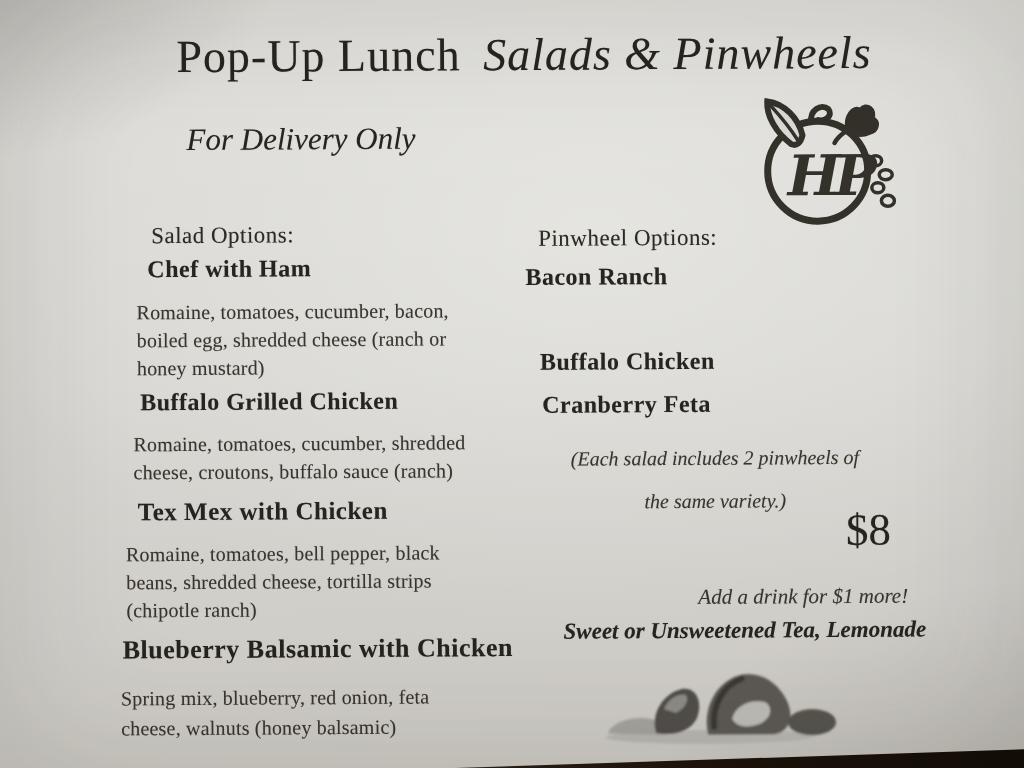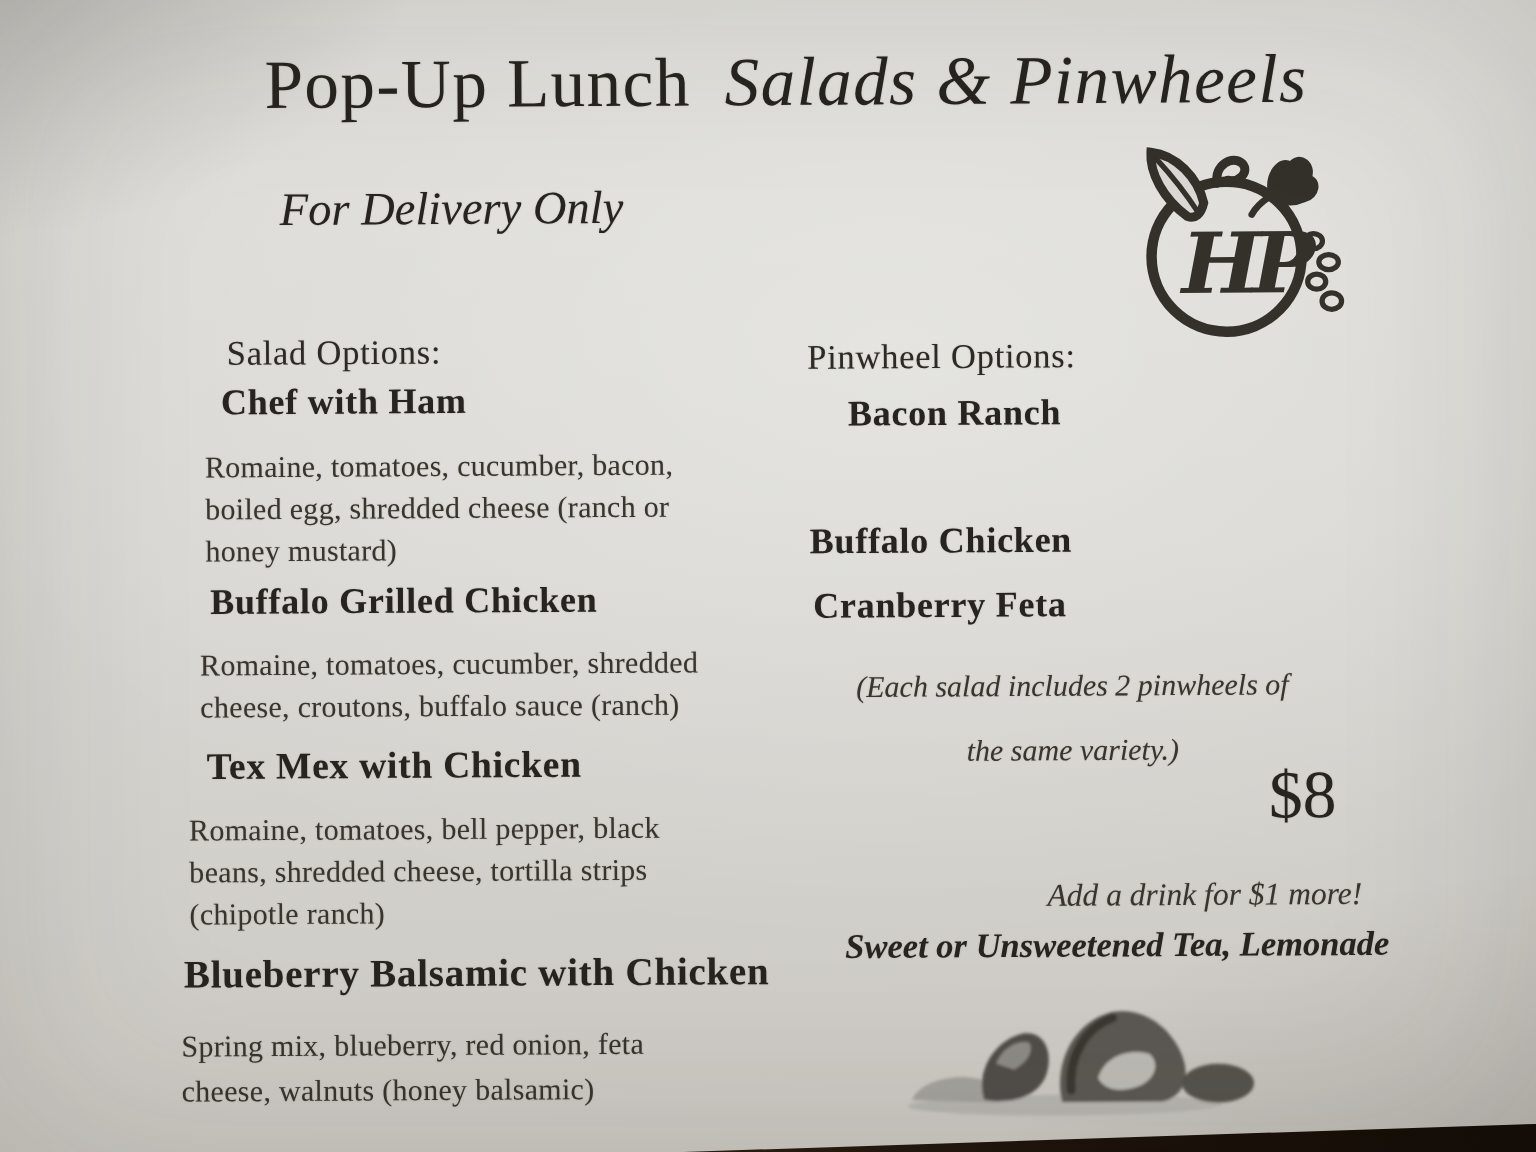--- a/index.html
+++ b/index.html
@@ -36,21 +36,21 @@
   .s1n{left:148px;top:254px;}
   .s1d{left:137px;top:296px;}
   .s2n{left:140px;top:387px;}
   .s2d{left:133px;top:428px;}
   .s3n{left:137px;top:496px;font-size:25px;}
   .s3d{left:125px;top:538px;}
   .s4n{left:121px;top:633px;font-size:26px;}
   .s4d{left:119px;top:681px;line-height:30px;}
   .p-head{left:539px;top:226px;font-size:23px;letter-spacing:0.5px;}
   .p-item{font-weight:700;font-size:24px;letter-spacing:0.5px;color:var(--ink-dark);}
-  .p1{left:566px;top:264px;}
+  .p1{left:526px;top:264px;}
   .p2{left:538px;top:306px;}
   .p3{left:540px;top:349px;}
   .p4{left:542px;top:392px;}
   .p-note{left:542px;top:438px;width:345px;text-align:center;font-style:italic;
     font-size:20px;line-height:43px;color:var(--ink-soft);}
   .p-note span{display:block;}
   .price{left:845px;top:506px;font-size:45px;color:var(--ink-dark);}
   .upsell{left:697px;top:586px;font-style:italic;font-size:21px;color:var(--ink-soft);}
   .drinks{left:562px;top:619px;font-style:italic;font-weight:700;font-size:23px;color:var(--ink-dark);}
   .photo{left:588px;top:658px;}

